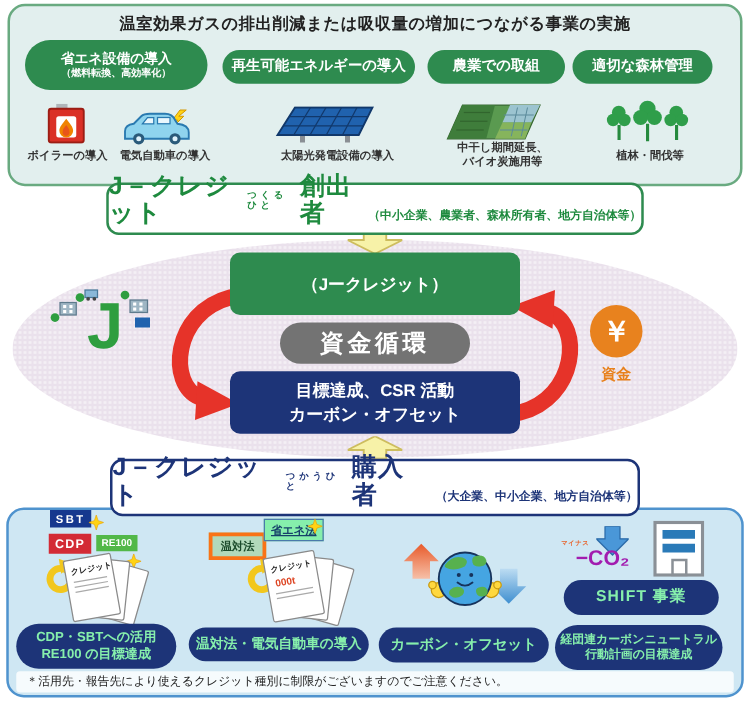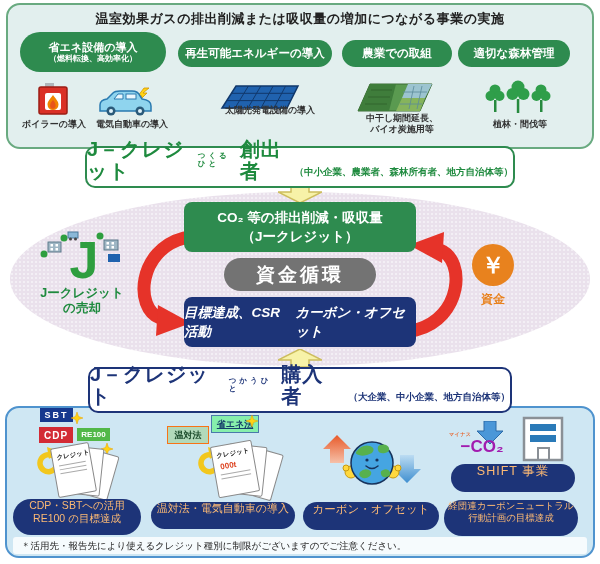--- a/index.html
+++ b/index.html
@@ -15,21 +15,21 @@
   .cat{background:#2e8b4f;color:#fff;font-weight:bold;border-radius:999px;display:flex;flex-direction:column;
        align-items:center;justify-content:center;text-align:center;line-height:1.15;}
   .cat1{left:20px;top:32px;width:146px;height:40px;font-size:11px;}
   .cat1 .cat-sub{font-size:8px;font-weight:bold;}
   .cat2{left:178px;top:40px;width:154px;height:27px;font-size:11.5px;}
   .cat3{left:342px;top:40px;width:110px;height:27px;font-size:11.5px;}
   .cat4{left:458px;top:40px;width:112px;height:27px;font-size:11.5px;}
   .ex-label{font-size:9px;color:#333;font-weight:600;text-align:center;line-height:10.5px;}
   .l1{left:10px;top:119px;width:88px;}
   .l2{left:84px;top:119px;width:96px;}
-  .l3{left:213px;top:105px;width:114px;}
+  .l3{left:213px;top:119px;width:114px;}
   .l4{left:348px;top:113px;width:108px;}
   .l5{left:474px;top:119px;width:92px;}
 
   
   .band{background:#fff;display:flex;align-items:flex-end;justify-content:center;padding-bottom:4px;z-index:6;border-radius:10px;}
   .creator-band{left:85px;top:146px;width:426px;height:34px;border:2px solid #2e8b4f;}
   .purchaser-band{left:88px;top:367px;width:420px;height:38px;border:2px solid #1d3478;}
   .band-main{font-size:20px;font-weight:bold;letter-spacing:1px;line-height:22px;}
   .green-t{color:#1e8a3e;}
   .navy-t{color:#1d3478;}
@@ -38,42 +38,42 @@
   .band-members{font-size:9.5px;font-weight:bold;margin-left:5px;margin-bottom:3px;white-space:nowrap;}
 
   
   .ellipse{left:10px;top:192px;width:580px;height:174px;background:#eae1ec;border-radius:50%;z-index:1;
            background-image:radial-gradient(rgba(255,255,255,.45) 1px,transparent 1.5px);background-size:4px 4px;}
   .credit-box{left:184px;top:202px;width:232px;height:50px;background:#2e8b4f;border-radius:8px;z-index:3;
               color:#fff;font-weight:bold;font-size:13.5px;display:flex;flex-direction:column;align-items:center;justify-content:center;line-height:19px;}
   .money-pill{left:224px;top:258px;width:152px;height:33px;background:#737373;border-radius:17px;z-index:3;
               color:#fff;font-weight:bold;font-size:19px;letter-spacing:3px;display:flex;align-items:center;justify-content:center;}
   .usage-box{left:184px;top:297px;width:232px;height:50px;background:#1d3478;border-radius:8px;z-index:3;
-             color:#fff;font-weight:bold;font-size:13.5px;display:flex;align-items:center;justify-content:center;line-height:19px;font-style:italic;}
+             color:#fff;font-weight:bold;font-size:13.5px;display:flex;flex-direction:column;align-items:center;justify-content:center;line-height:19px;}
   .sell-label{left:30px;top:286px;width:104px;text-align:center;font-size:12.5px;font-weight:bold;color:#1e8a3e;line-height:14.5px;z-index:3;}
   .yen-circle{left:472px;top:244px;width:42px;height:42px;border-radius:50%;background:#e8821e;z-index:3;
               color:#fff;font-weight:bold;font-size:23px;display:flex;align-items:center;justify-content:center;}
   .fund-label{left:472px;top:291px;width:42px;text-align:center;font-size:12px;font-weight:bold;color:#e8821e;z-index:3;}
   .z2{z-index:2;}.z3{z-index:3;}
 
   
   .bottom-panel{left:5px;top:406px;width:586px;height:148px;background:#cfe7f3;border:2px solid #4f93ce;border-radius:14px;z-index:2;}
   .badge{color:#fff;font-weight:bold;display:flex;align-items:center;justify-content:center;z-index:4;}
   .b-sbt{left:40px;top:408px;width:33px;height:14px;background:#16388e;font-size:9px;letter-spacing:2px;}
   .b-cdp{left:39px;top:427px;width:34px;height:16px;background:#d32b35;font-size:10px;letter-spacing:1px;}
   .b-re100{left:77px;top:428px;width:33px;height:13px;background:#52b848;font-size:8px;}
-  .b-ontai{left:167px;top:426px;width:40px;height:16px;background:#b2d9ba;border:1px solid #f97316;color:#1a4a2a;font-size:9px;}
+  .b-ontai{left:167px;top:426px;width:40px;height:16px;background:#b2d9ba;border:3px solid #f97316;color:#1a4a2a;font-size:9px;}
   .b-shoene{left:211px;top:415px;width:46px;height:16px;background:#86efac;border:1px solid #4a7aaa;color:#16406a;font-size:9px;text-decoration:underline;}
   .papers{z-index:4;}
   .paper{position:absolute;background:#fff;border:1.5px solid #8a8a8a;border-radius:2px;}
   .paper-title{display:block;font-size:6.5px;font-weight:bold;color:#222;margin:5px 3px 2px 4px;white-space:nowrap;}
   .paper-sub{display:block;font-size:8px;font-weight:bold;color:#d42;margin:0 3px 1px 6px;}
   .pline{border-top:1px solid #aaa;margin:3px 5px 0 5px;}
-  .npill{background:#1d3478;color:#fdba74;font-weight:normal;border-radius:999px;display:flex;flex-direction:column;
-         align-items:center;justify-content:flex-start;text-align:center;z-index:4;line-height:1.25;}
+  .npill{background:#1d3478;color:#86efac;font-weight:bold;border-radius:999px;display:flex;flex-direction:column;
+         align-items:center;justify-content:center;text-align:center;z-index:4;line-height:1.25;}
   .pill1{left:13px;top:499px;width:128px;height:36px;font-size:10.5px;}
   .pill2{left:151px;top:502px;width:144px;height:27px;font-size:11px;}
   .pill3{left:303px;top:502px;width:136px;height:28px;font-size:11.5px;}
   .pill4{left:444px;top:500px;width:134px;height:36px;font-size:9.5px;}
   .shift-pill{left:451px;top:464px;width:124px;height:28px;font-size:12.5px;letter-spacing:1px;}
   .co2-label{left:442px;top:437px;width:80px;text-align:center;font-size:17px;font-weight:bold;color:#a21caf;z-index:4;}
   .co2-furi{left:449px;top:431px;width:30px;font-size:5px;color:#e8632a;font-weight:bold;z-index:4;letter-spacing:.5px;}
   .footnote-strip{left:13px;top:537px;width:574px;height:17px;background:#f6fbfd;border-radius:3px;z-index:4;}
   .footnote{padding-left:8px;font-size:9.5px;line-height:17px;color:#222;white-space:nowrap;}
 </style>
@@ -181,21 +181,20 @@
     <span class="band-members green-t">（中小企業、農業者、森林所有者、地方自治体等）</span>
   </div>
 
   <svg class="abs z3" style="left:278px;top:185px" width="44" height="18" viewBox="0 0 44 18">
     <polygon points="13,0 31,0 31,7 44,7 22,18 0,7 13,7" fill="#f7f2a8" stroke="#cdbd5e" stroke-width="1.5"></polygon>
   </svg>
 
   <div class="abs ellipse"></div>
 
   <div class="abs credit-box tx">
-    <span>CO₂ 等の排出削減・吸収量</span>
     <span>（Jークレジット）</span>
   </div>
   <div class="abs money-pill tx">
     <span>資金循環</span>
   </div>
   <div class="abs usage-box tx">
     <span>目標達成、CSR 活動</span>
     <span>カーボン・オフセット</span>
   </div>
 
@@ -231,24 +230,20 @@
         <rect x="73.5" y="14" width="2.5" height="2.5"></rect>
         <rect x="68.5" y="18" width="2.5" height="2.5"></rect>
         <rect x="73.5" y="18" width="2.5" height="2.5"></rect>
       </g>
     <rect x="30" y="4" width="10" height="6" fill="#8ab8d8" stroke="#4a7a9a" stroke-width="1"></rect>
     <circle cx="32.5" cy="11" r="1.5" fill="#444"></circle>
       <circle cx="37.5" cy="11" r="1.5" fill="#444"></circle>
     <rect x="70" y="26" width="12" height="8" fill="#2062ae"></rect>
     <text x="46" y="50" text-anchor="middle" font-size="52" font-weight="bold" fill="#2e9e3f">J</text>
   </svg>
-  <div class="abs sell-label">
-    <span style="display:block">Jークレジット</span>
-    <span style="display:block">の売却</span>
-  </div>
 
   <div class="abs yen-circle tx">
     <span>￥</span>
   </div>
   <div class="abs fund-label">資金</div>
 
   <div class="abs band purchaser-band">
     <span class="band-main navy-t">J－クレジット</span>
     <span class="ruby">
       <span class="furi navy-t">つかうひと</span>

